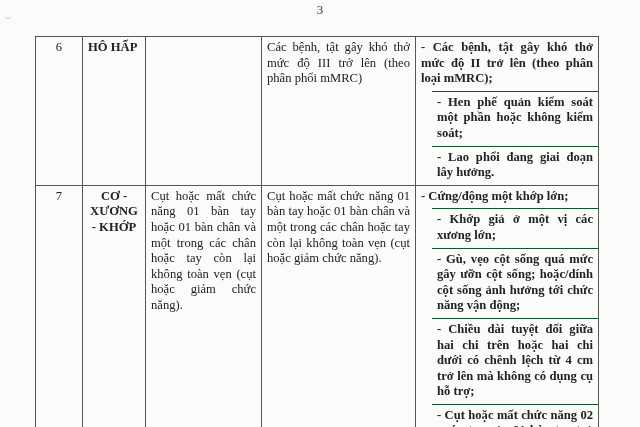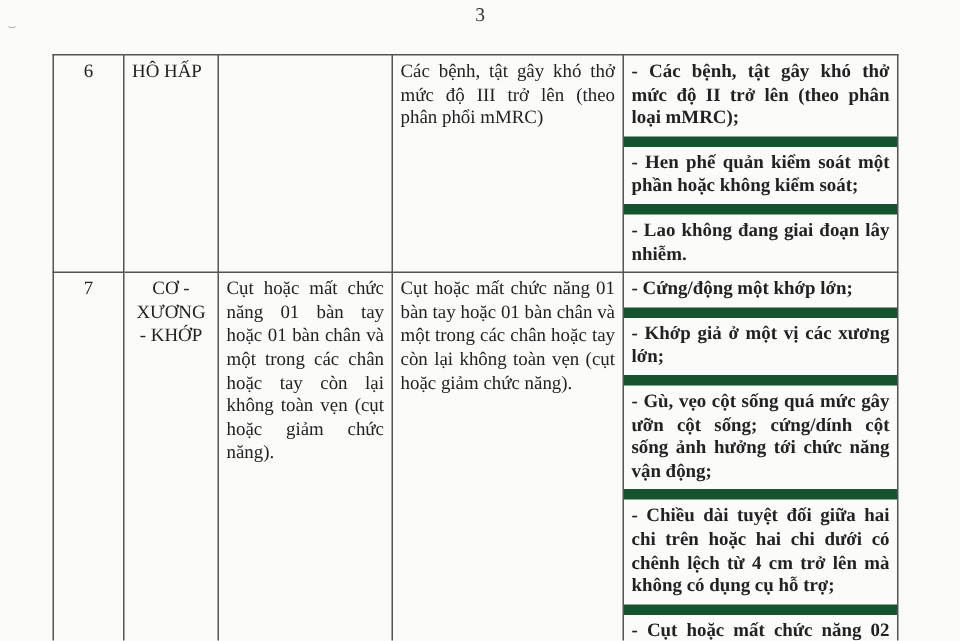--- a/index.html
+++ b/index.html
@@ -22,61 +22,61 @@
     position: absolute; left: 35px; top: 36px;
     border-collapse: collapse; table-layout: fixed;
     font-size: 12.6px; line-height: 15.6px;
   }
   .doc-table td {
     border: 1px solid #555;
     vertical-align: top;
     padding: 3px 5px 4px 5px;
   }
   .c-no { width: 36px; text-align: center; }
-  .c-sys { width: 52px; }
+  .c-sys { width: 52px; font-weight: bold; }
   .c-3 { width: 105px; text-align: justify; }
   .c-4 { width: 143px; text-align: justify; }
   .c-5 { width: 182px; text-align: justify; padding: 0 !important; }
   .sys-center { text-align: center; }
   .item {
     padding: 3px 5px 4px 5px;
     text-align: justify;
     font-weight: bold;
   }
-  .item + .item { border-top: 7px solid #14532d; }
+  .item + .item { border-top: 1px solid #14532d; margin-left: 16px; }
   .row-6 td { height: 119px; }
   .row-7 td { height: 245px; }
 </style>
 </head>
 <body>
 
 <div class="margin-mark"></div>
 <div class="page-number">3</div>
 
 <table class="doc-table">
   <tbody>
       <tr class="row-6">
     <td class="c-no">6</td>
     <td class="c-sys">HÔ HẤP</td>
     <td class="c-3"></td>
     <td class="c-4">Các bệnh, tật gây khó thở mức độ III trở lên (theo phân phổi mMRC)</td>
     <td class="c-5">
       <div class="item">- Các bệnh, tật gây khó thở mức độ II trở lên (theo phân loại mMRC);</div>
       <div class="item">- Hen phế quản kiểm soát một phần hoặc không kiểm soát;</div>
-      <div class="item">- Lao không đang giai đoạn lây nhiễm.</div>
+      <div class="item">- Lao phổi đang giai đoạn lây hưởng.</div>
     </td>
   </tr>
   <tr class="row-7">
     <td class="c-no">7</td>
     <td class="c-sys sys-center">CƠ - XƯƠNG - KHỚP</td>
     <td class="c-3">Cụt hoặc mất chức năng 01 bàn tay hoặc 01 bàn chân và một trong các chân hoặc tay còn lại không toàn vẹn (cụt hoặc giảm chức năng).</td>
     <td class="c-4">Cụt hoặc mất chức năng 01 bàn tay hoặc 01 bàn chân và một trong các chân hoặc tay còn lại không toàn vẹn (cụt hoặc giảm chức năng).</td>
     <td class="c-5">
       <div class="item">- Cứng/động một khớp lớn;</div>
       <div class="item">- Khớp giả ở một vị các xương lớn;</div>
-      <div class="item">- Gù, vẹo cột sống quá mức gây ưỡn cột sống; cứng/dính cột sống ảnh hưởng tới chức năng vận động;</div>
+      <div class="item">- Gù, vẹo cột sống quá mức gây ưỡn cột sống; hoặc/dính cột sống ảnh hưởng tới chức năng vận động;</div>
       <div class="item">- Chiều dài tuyệt đối giữa hai chi trên hoặc hai chi dưới có chênh lệch từ 4 cm trở lên mà không có dụng cụ hỗ trợ;</div>
       <div class="item">- Cụt hoặc mất chức năng 02 ngón tay của 01 bàn tay trở lên hoặc cụt hoặc mất chức năng 01 bàn chân trở lên.</div>
     </td>
   </tr>
 
 </tbody>
   </table>
 
 </body></html>

